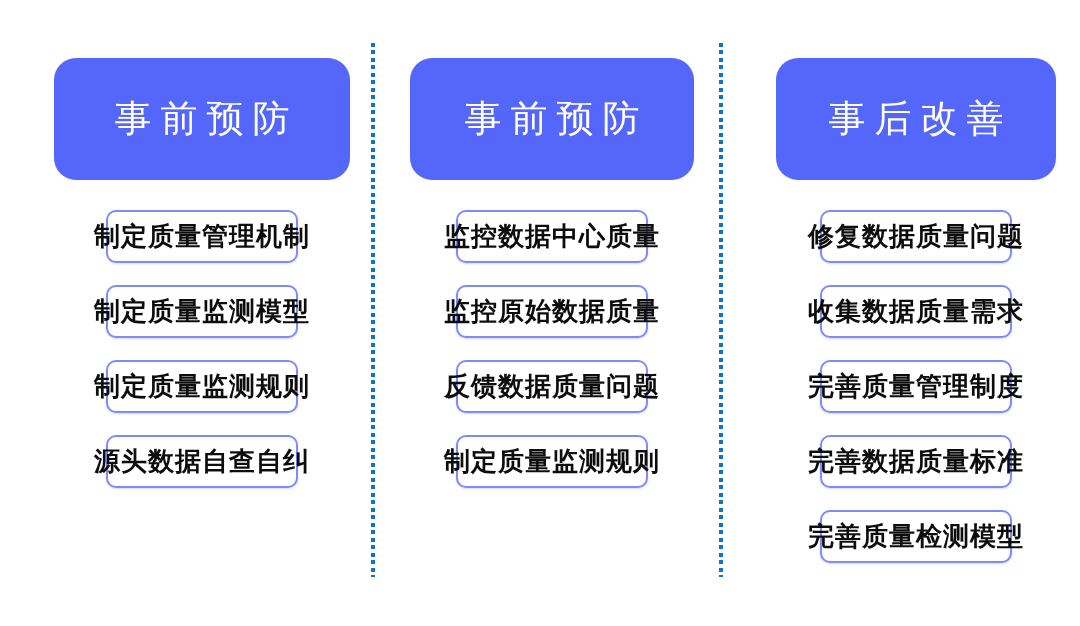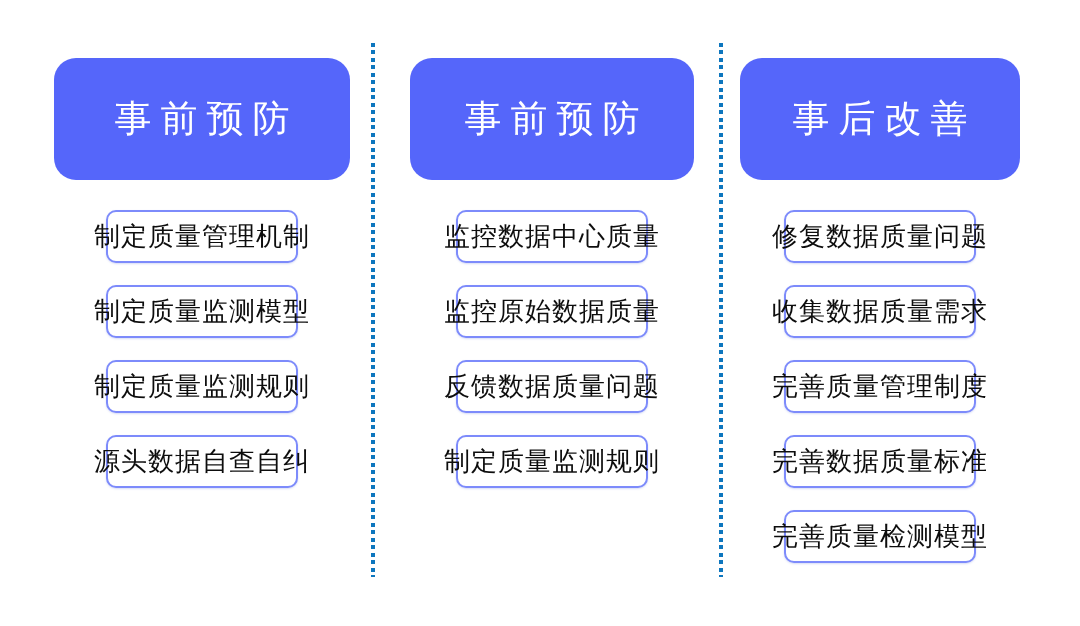--- a/index.html
+++ b/index.html
@@ -18,21 +18,21 @@
   }
   .column {
     position: absolute;
     top: 58px;
     display: flex;
     flex-direction: column;
     align-items: center;
   }
   .col-1 { left: 54px;  width: 296px; }
   .col-2 { left: 410px; width: 284px; }
-  .col-3 { left: 740px; width: 280px; }
+  .col-3 { left: 776px; width: 280px; }
 
   .phase-header {
     width: 100%;
     height: 122px;
     background: #5566fa;
     border-radius: 22px;
     display: flex;
     align-items: center;
     justify-content: center;
     color: #ffffff;
@@ -55,21 +55,21 @@
     height: 53px;
     box-sizing: border-box;
     background: #ffffff;
     border: 2px solid #7d8bfb;
     border-radius: 10px;
     box-shadow: 0 1px 2px rgba(100,120,220,0.25);
     display: flex;
     align-items: center;
     justify-content: center;
     font-size: 26px;
-    font-weight: 400;
+    font-weight: 700;
     color: #0d0d0d;
     letter-spacing: 1px;
     white-space: nowrap;
   }
   .divider {
     position: absolute;
     top: 43px;
     width: 4px;
     height: 534px;
     background-image: repeating-linear-gradient(

